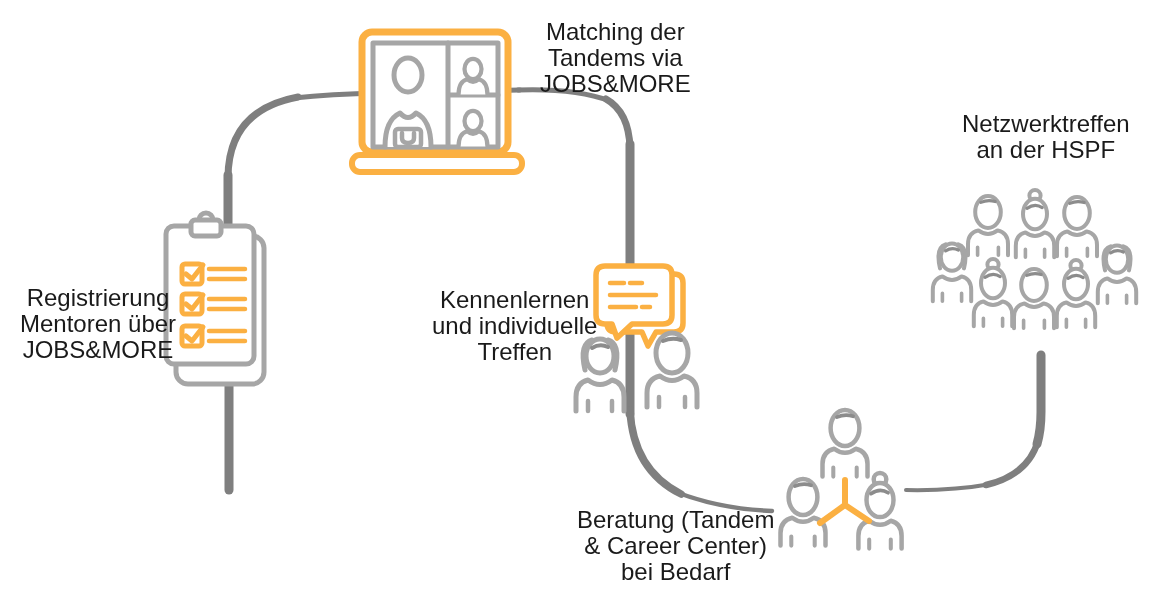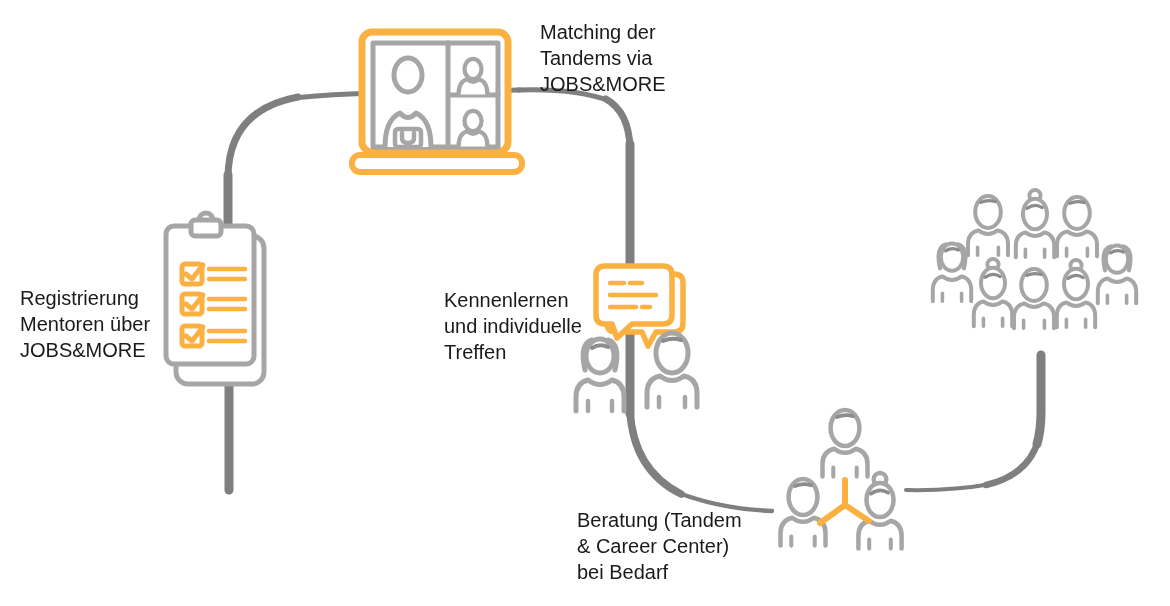--- a/index.html
+++ b/index.html
@@ -14,24 +14,25 @@
   #stage{
     position:relative;
     width:1170px;height:606px;
     background:var(--bg);
     overflow:hidden;
     font-family:"Liberation Sans", sans-serif;
   }
   .abs{position:absolute;}
   .label{
     position:absolute;
-    font-size:20px;
+    font-size:24px;
     line-height:26px;
     color:var(--txt);
     white-space:pre-line;
+    text-align:center;
   }
   svg *{stroke-linecap:round;stroke-linejoin:round;}
   .sa{stroke:var(--accent);}
   .sg{stroke:var(--igray);}
   .sd{stroke:var(--dgray);}
   .sc{stroke:var(--cgray);}
   .fw{fill:#fff;}
   .fn{fill:none;}
 </style>
 </head>
@@ -157,22 +158,24 @@
   </svg>
 
   <div class="label" style="left:20px;top:285px">Registrierung
 Mentoren über
 JOBS&amp;MORE</div>
 
   <div class="label" style="left:540px;top:19px">Matching der
 Tandems via
 JOBS&amp;MORE</div>
 
-  <div class="label" style="left:444px;top:287px">Kennenlernen
+  <div class="label" style="left:432px;top:287px">Kennenlernen
 und individuelle
 Treffen</div>
 
   <div class="label" style="left:577px;top:507px">Beratung (Tandem
 &amp; Career Center)
 bei Bedarf</div>
 
+  <div class="label" style="left:962px;top:111px">Netzwerktreffen
+an der HSPF</div>
 
 </div>
 
 </body></html>

